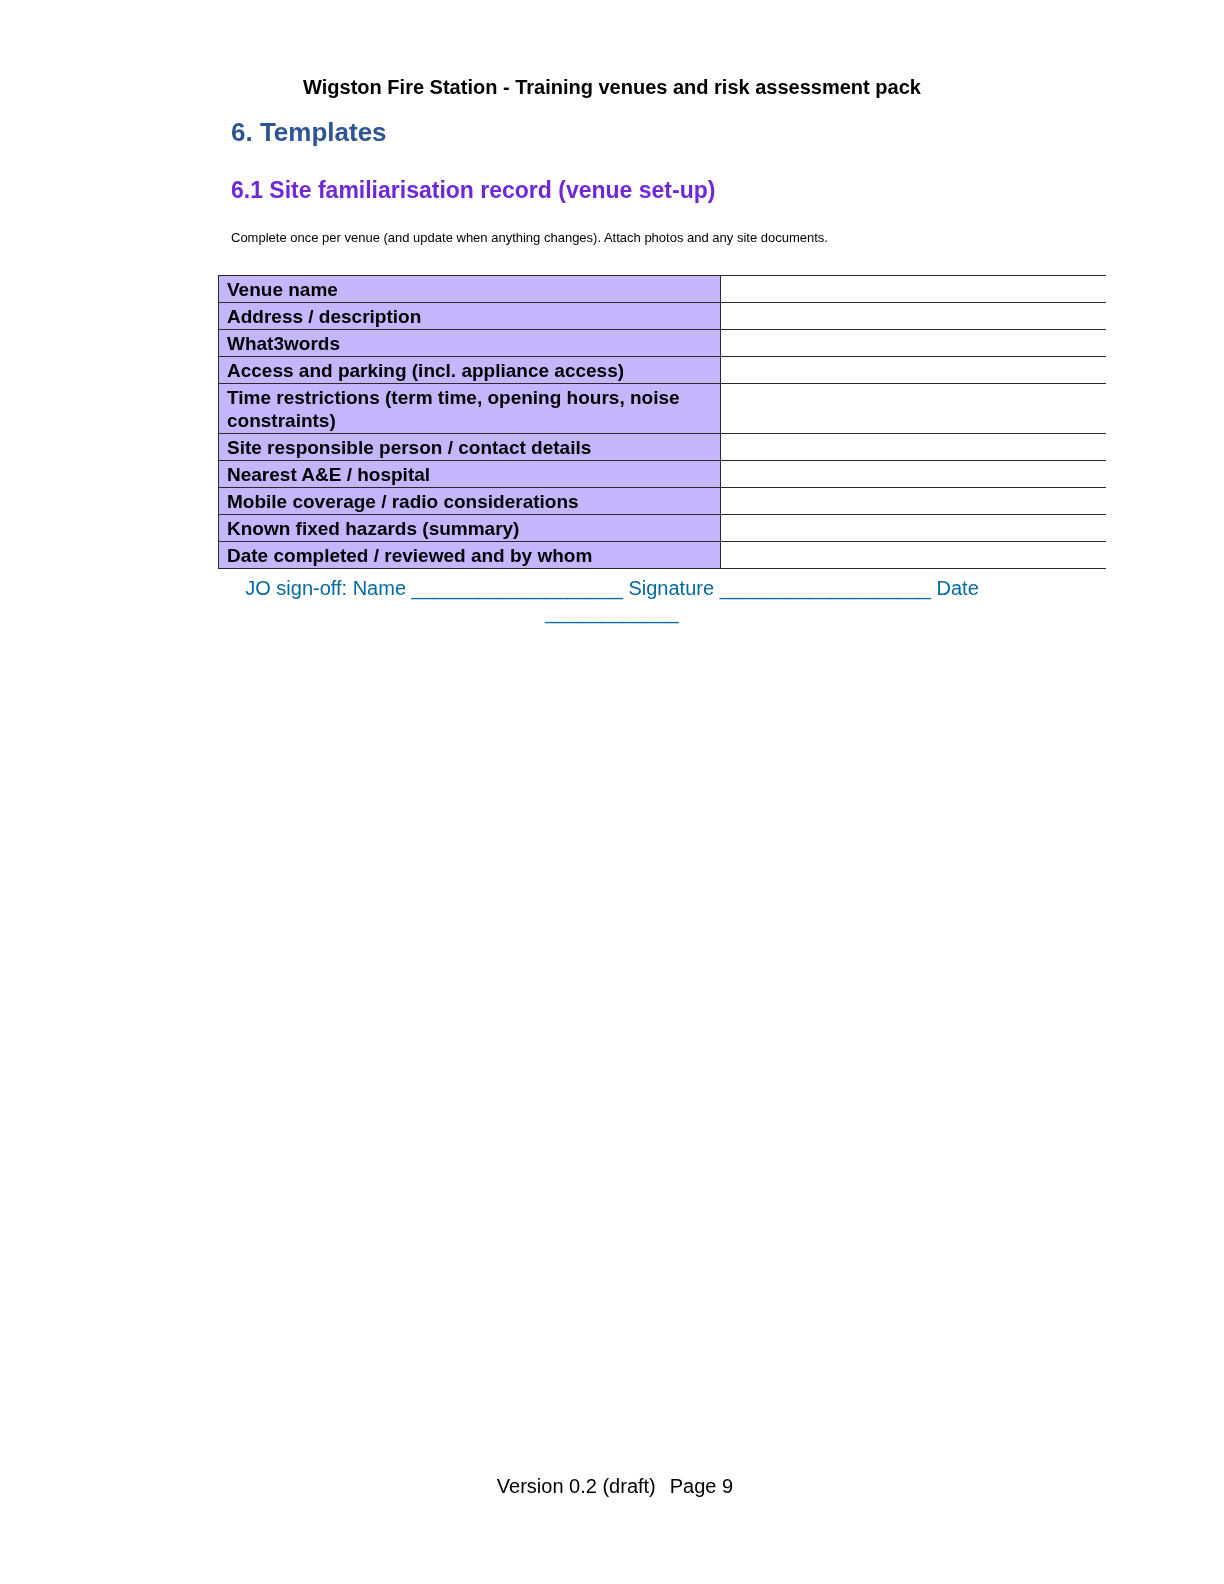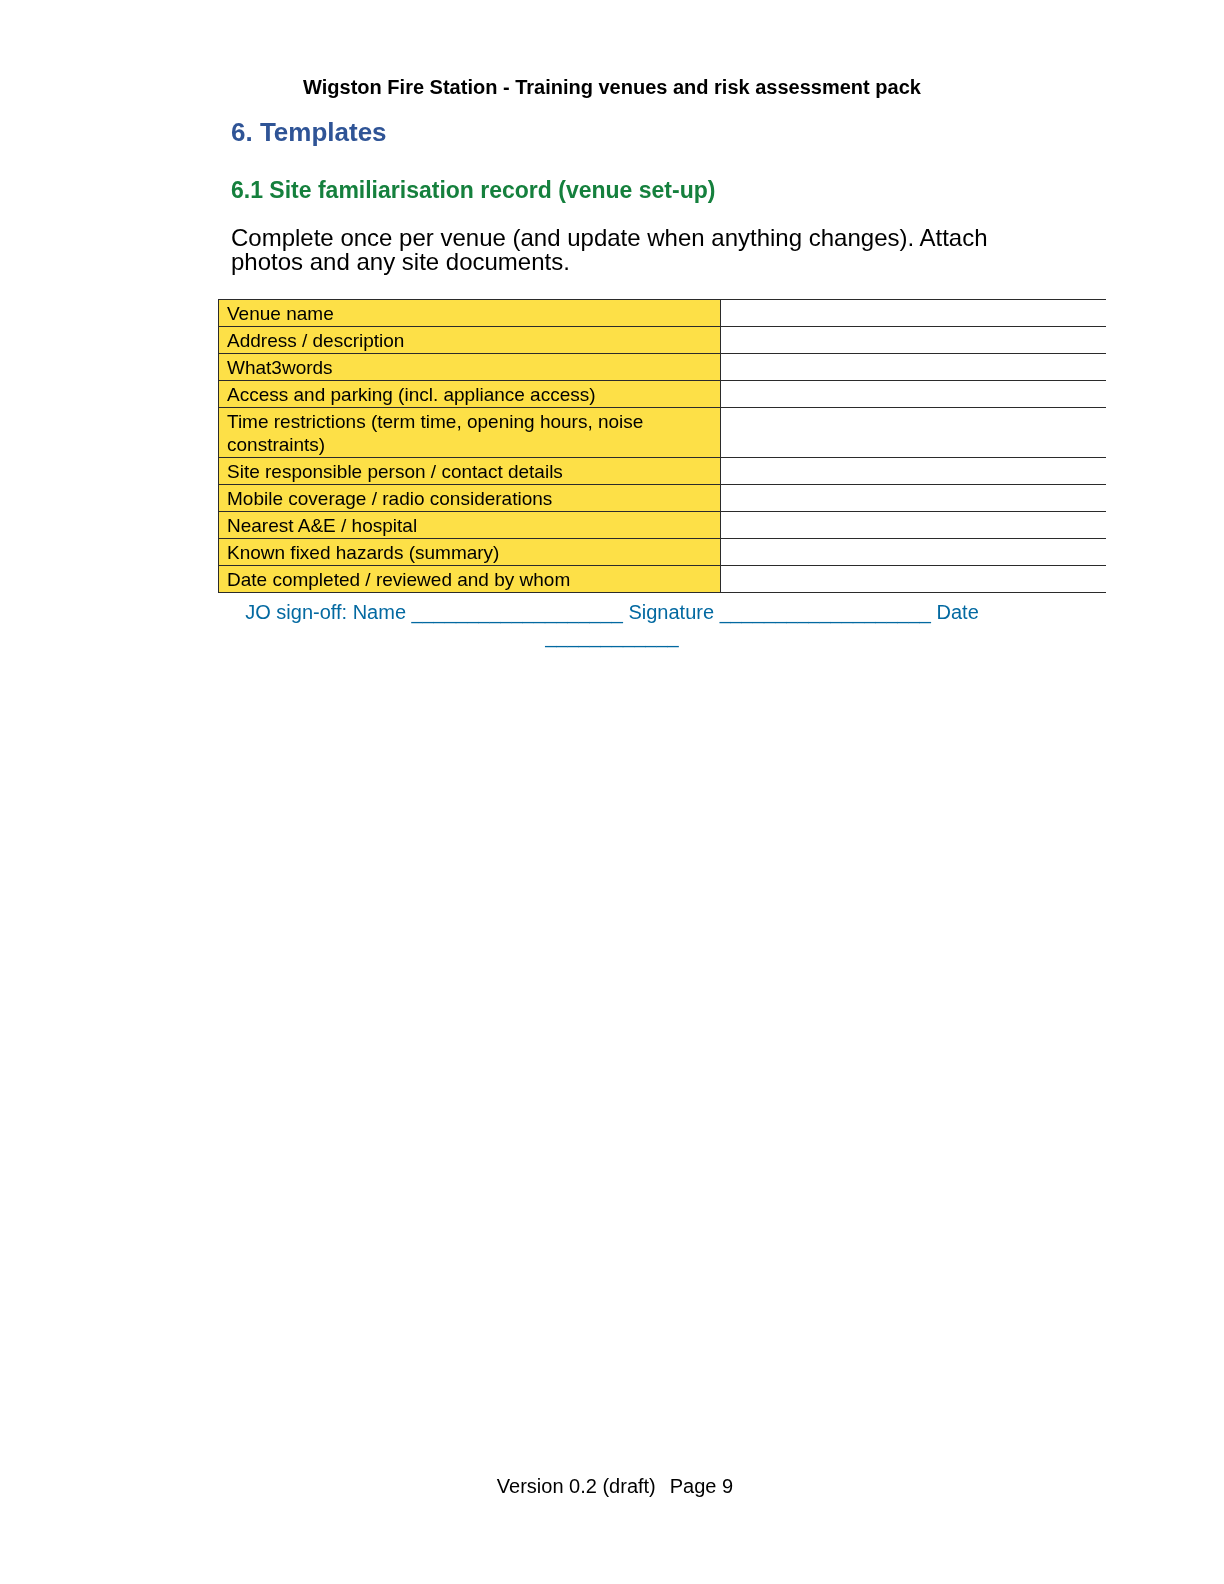--- a/index.html
+++ b/index.html
@@ -29,44 +29,44 @@
     font-size: 26px;
     line-height: 28px;
     font-weight: bold;
     color: #2F5496;
   }
   .subsection-heading {
     margin-top: 32px;
     font-size: 23px;
     line-height: 25px;
     font-weight: bold;
-    color: #15803d;
+    color: #6d28d9;
   }
   .intro {
     margin-top: 23px;
-    font-size: 24px;
+    font-size: 13px;
     line-height: 24px;
     color: #000000;
   }
   table.fam-table {
     border-collapse: collapse;
     table-layout: fixed;
     width: 1003px;
     margin: 25px 0 0 -13px;
   }
   table.fam-table td {
     border: 1px solid #2b2b2b;
     font-size: 19px;
     line-height: 23px;
     padding: 2px 8px 1px 8px;
     vertical-align: top;
   }
   td.row-label {
-    background: #fde047;
-    font-weight: normal;
+    background: #c4b5fd;
+    font-weight: bold;
     width: 502px;
     color: #000000;
   }
   td.row-value {
     background: #ffffff;
     width: 501px;
   }
   .signoff {
     margin-top: 7px;
     font-size: 20px;
@@ -121,25 +121,25 @@
         </tr>
         <tr>
           <td class="row-label">Time restrictions (term time, opening hours, noise constraints)</td>
           <td class="row-value"></td>
         </tr>
         <tr>
           <td class="row-label">Site responsible person / contact details</td>
           <td class="row-value"></td>
         </tr>
         <tr>
-          <td class="row-label">Mobile coverage / radio considerations</td>
+          <td class="row-label">Nearest A&amp;E / hospital</td>
           <td class="row-value"></td>
         </tr>
         <tr>
-          <td class="row-label">Nearest A&amp;E / hospital</td>
+          <td class="row-label">Mobile coverage / radio considerations</td>
           <td class="row-value"></td>
         </tr>
         <tr>
           <td class="row-label">Known fixed hazards (summary)</td>
           <td class="row-value"></td>
         </tr>
         <tr>
           <td class="row-label">Date completed / reviewed and by whom</td>
           <td class="row-value"></td>
         </tr>

